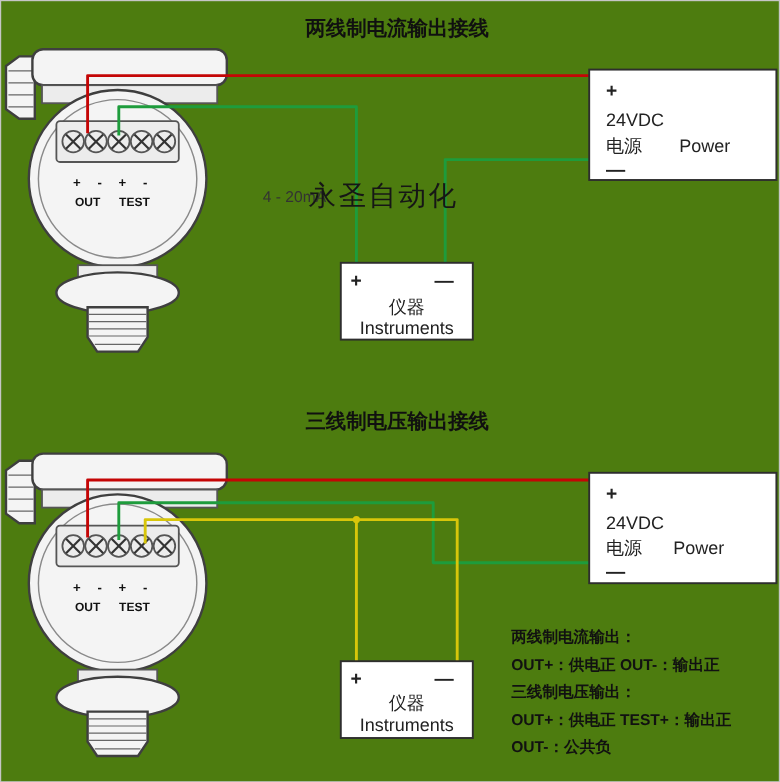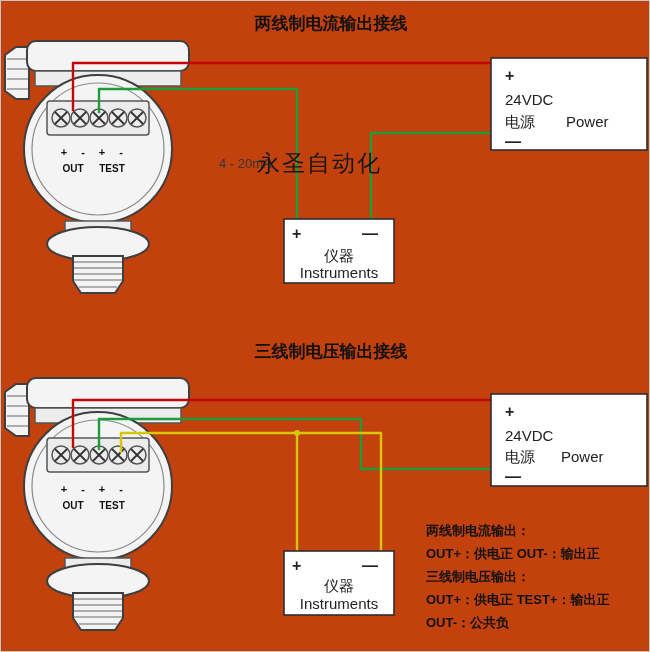--- a/index.html
+++ b/index.html
@@ -1,16 +1,16 @@
 <!DOCTYPE html>
 <html><head>
 <meta charset="utf-8">
 <style>
   html,body{margin:0;padding:0;background:#ffffff;}
-  .frame{width:648px;height:650px;border:1px solid #c6c6c6;background:#c2410c;overflow:hidden;}
+  .frame{width:648px;height:650px;border:1px solid #c6c6c6;background:#4d7c0f;overflow:hidden;}
   svg text{font-family:"Liberation Sans","DejaVu Sans",sans-serif;fill:#222222;}
   .title{font-size:17px;font-weight:bold;fill:#101010;text-anchor:middle;}
   .boxtext{font-size:15px;fill:#222;}
   .sign{font-size:16px;font-weight:bold;fill:#222;}
   .term{font-size:11px;font-weight:bold;text-anchor:middle;fill:#111;}
   .termname{font-size:10px;font-weight:bold;text-anchor:middle;fill:#111;}
   .note{font-size:13px;font-weight:bold;fill:#111;}
   .center{text-anchor:middle;}
   .signal{font-size:13px;fill:#333;}
   .watermark{font-size:23px;fill:#161616;font-weight:500;letter-spacing:2px;}

